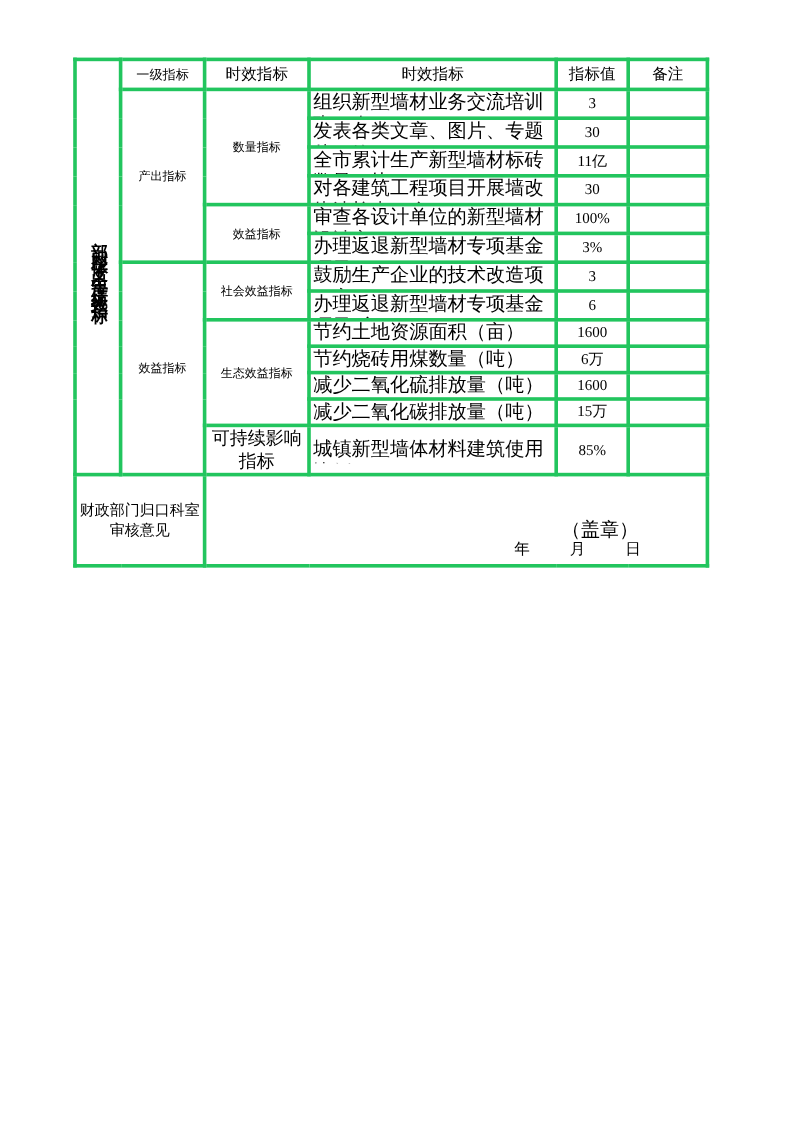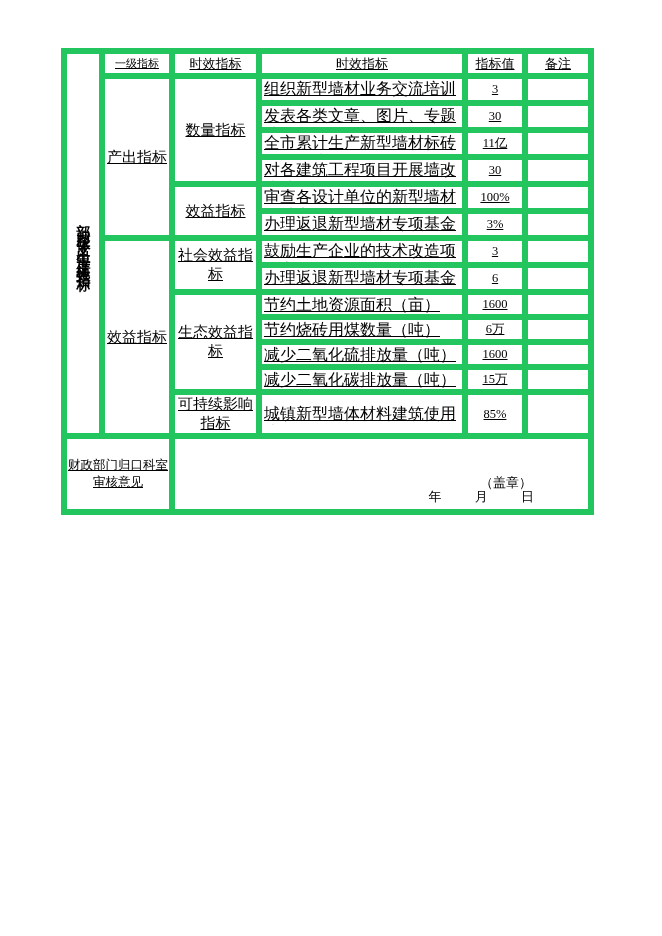--- a/index.html
+++ b/index.html
@@ -18,45 +18,44 @@
     position: absolute;
     left: 61px;
     top: 48px;
     width: 527px;
     height: 400px;
     border-collapse: collapse;
     table-layout: fixed;
     border: 2px solid #000000;
   }
   table.perf td, table.perf th {
-    border: 6px solid #22c55e;
+    border: 3px solid #22c55e;
     padding: 0;
     font-weight: normal;
     vertical-align: middle;
     text-align: center;
     overflow: hidden;
-    text-decoration: underline;
   }
   tr.hdr { height: 25px; }
   th.hcell { font-size: 13px; }
   th.hcell.shrink { font-size: 11px; }
 
   td.vcol { }
   .vtext {
     display: inline-block;
     writing-mode: vertical-rl;
     -webkit-text-orientation: upright;
     text-orientation: upright;
     font-weight: bold;
     font-size: 14px;
     letter-spacing: 5px;
     line-height: 24px;
   }
 
-  td.l1, td.l2 { font-size: 15px; }
+  td.l1, td.l2 { font-size: 10px; }
   td.l2.shrink { font-size: 15px; }
 
   td.content { text-align: left; }
   .clip {
     max-height: 21px;
     overflow: hidden;
     line-height: 19px;
     padding-left: 2px;
     font-size: 16px;
     text-align: left;
@@ -69,21 +68,21 @@
   td.review-label {
     font-weight: bold;
     font-size: 12.5px;
     line-height: 17px;
   }
   td.review-body { position: relative; }
   .stamp {
     position: absolute;
     right: 56px;
     bottom: 17px;
-    font-size: 13px;
+    font-size: 16px;
   }
   .dateline {
     position: absolute;
     right: 54px;
     bottom: 3px;
     font-size: 13px;
   }
   .dateline span { display: inline-block; }
   .dateline span + span { margin-left: 30px; }
 </style>

